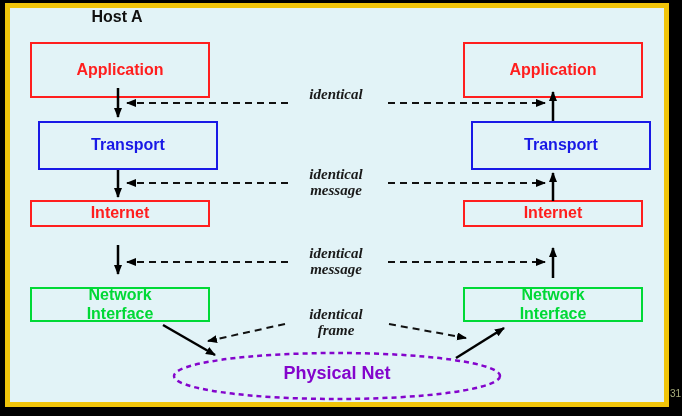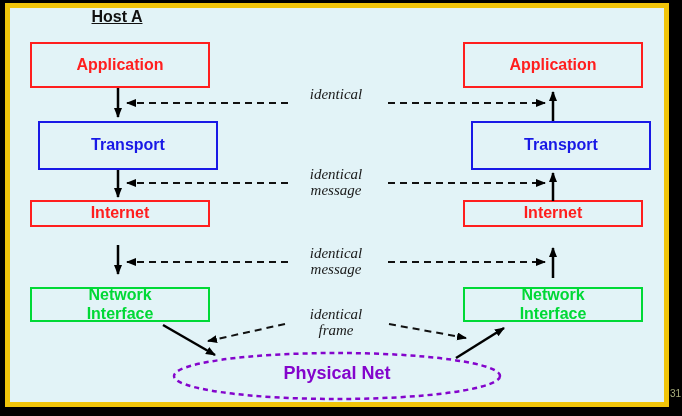--- a/index.html
+++ b/index.html
@@ -27,21 +27,21 @@
   }
   .host-title {
     position: absolute;
     top: 8px;
     width: 140px;
     text-align: center;
     font-weight: bold;
     font-size: 16px;
     color: #111;
   }
-  #host-a-title { left: 47px; text-decoration: underline; }
+  #host-a-title { left: 47px; }
   #host-b-title { left: 484px; }
   .box {
     position: absolute;
     box-sizing: border-box;
     width: 180px;
     border: 2px solid;
     display: flex;
     align-items: center;
     justify-content: center;
     text-align: center;
@@ -49,32 +49,32 @@
     font-size: 16px;
     line-height: 1.15;
     white-space: pre-line;
     background: transparent;
   }
   .box.red   { border-color: var(--red, #ff1e1e);   color: var(--red, #ff1e1e); }
   .box.blue  { border-color: var(--blue, #1818e6);  color: var(--blue, #1818e6); }
   .box.green { border-color: var(--green, #00d936); color: var(--green, #00d936); }
   .col-a { left: 30px; }
   .col-b { left: 463px; }
-  .row-application { top: 42px;  height: 46px; }
+  .row-application { top: 42px;  height: 56px; }
   .row-transport   { top: 121px; height: 49px; margin-left: 8px; }
   .row-internet    { top: 200px; height: 27px; }
   .row-netif       { top: 287px; height: 35px; }
   .conn-label {
     position: absolute;
     left: 276px;
     width: 120px;
     text-align: center;
     font-family: "Liberation Serif", serif;
     font-style: italic;
-    font-weight: normal;
+    font-weight: bold;
     font-size: 15px;
     line-height: 16px;
     color: #1a1a1a;
   }
   #label-message  { top: 86px; }
   #label-packet   { top: 166px; }
   #label-datagram { top: 245px; }
   #label-frame    { top: 306px; }
   #physical-net-label {
     position: absolute;

